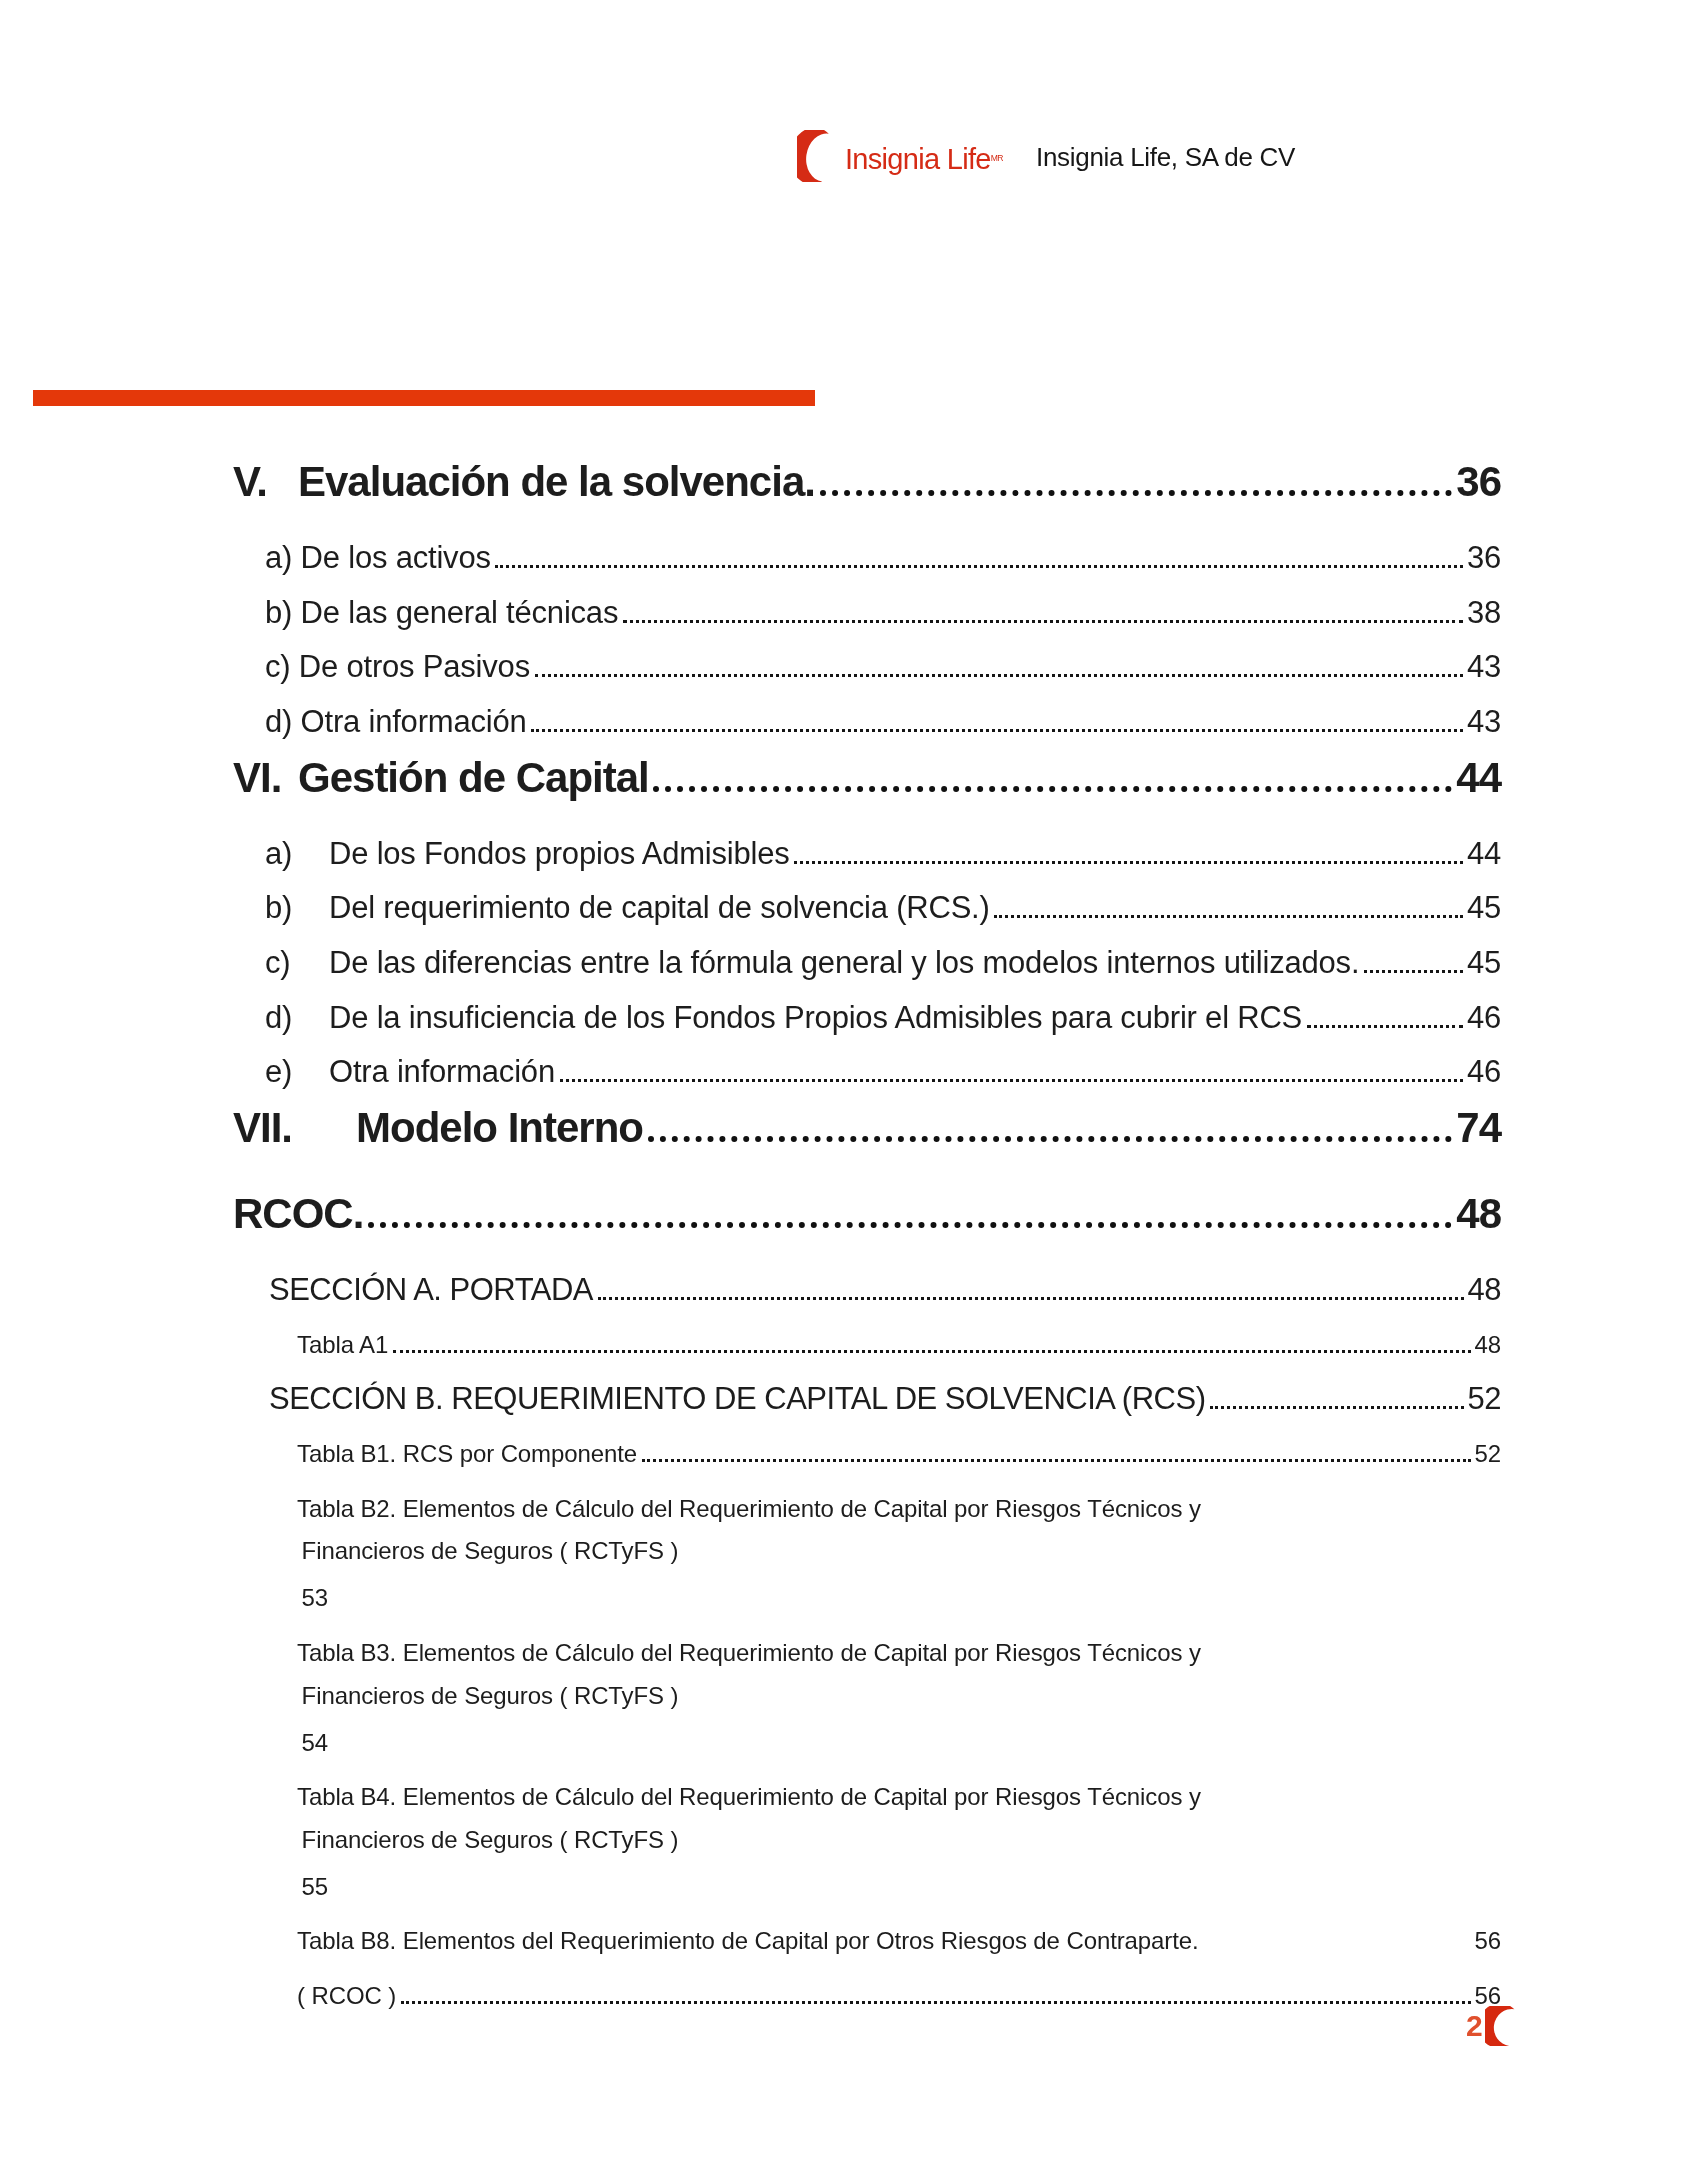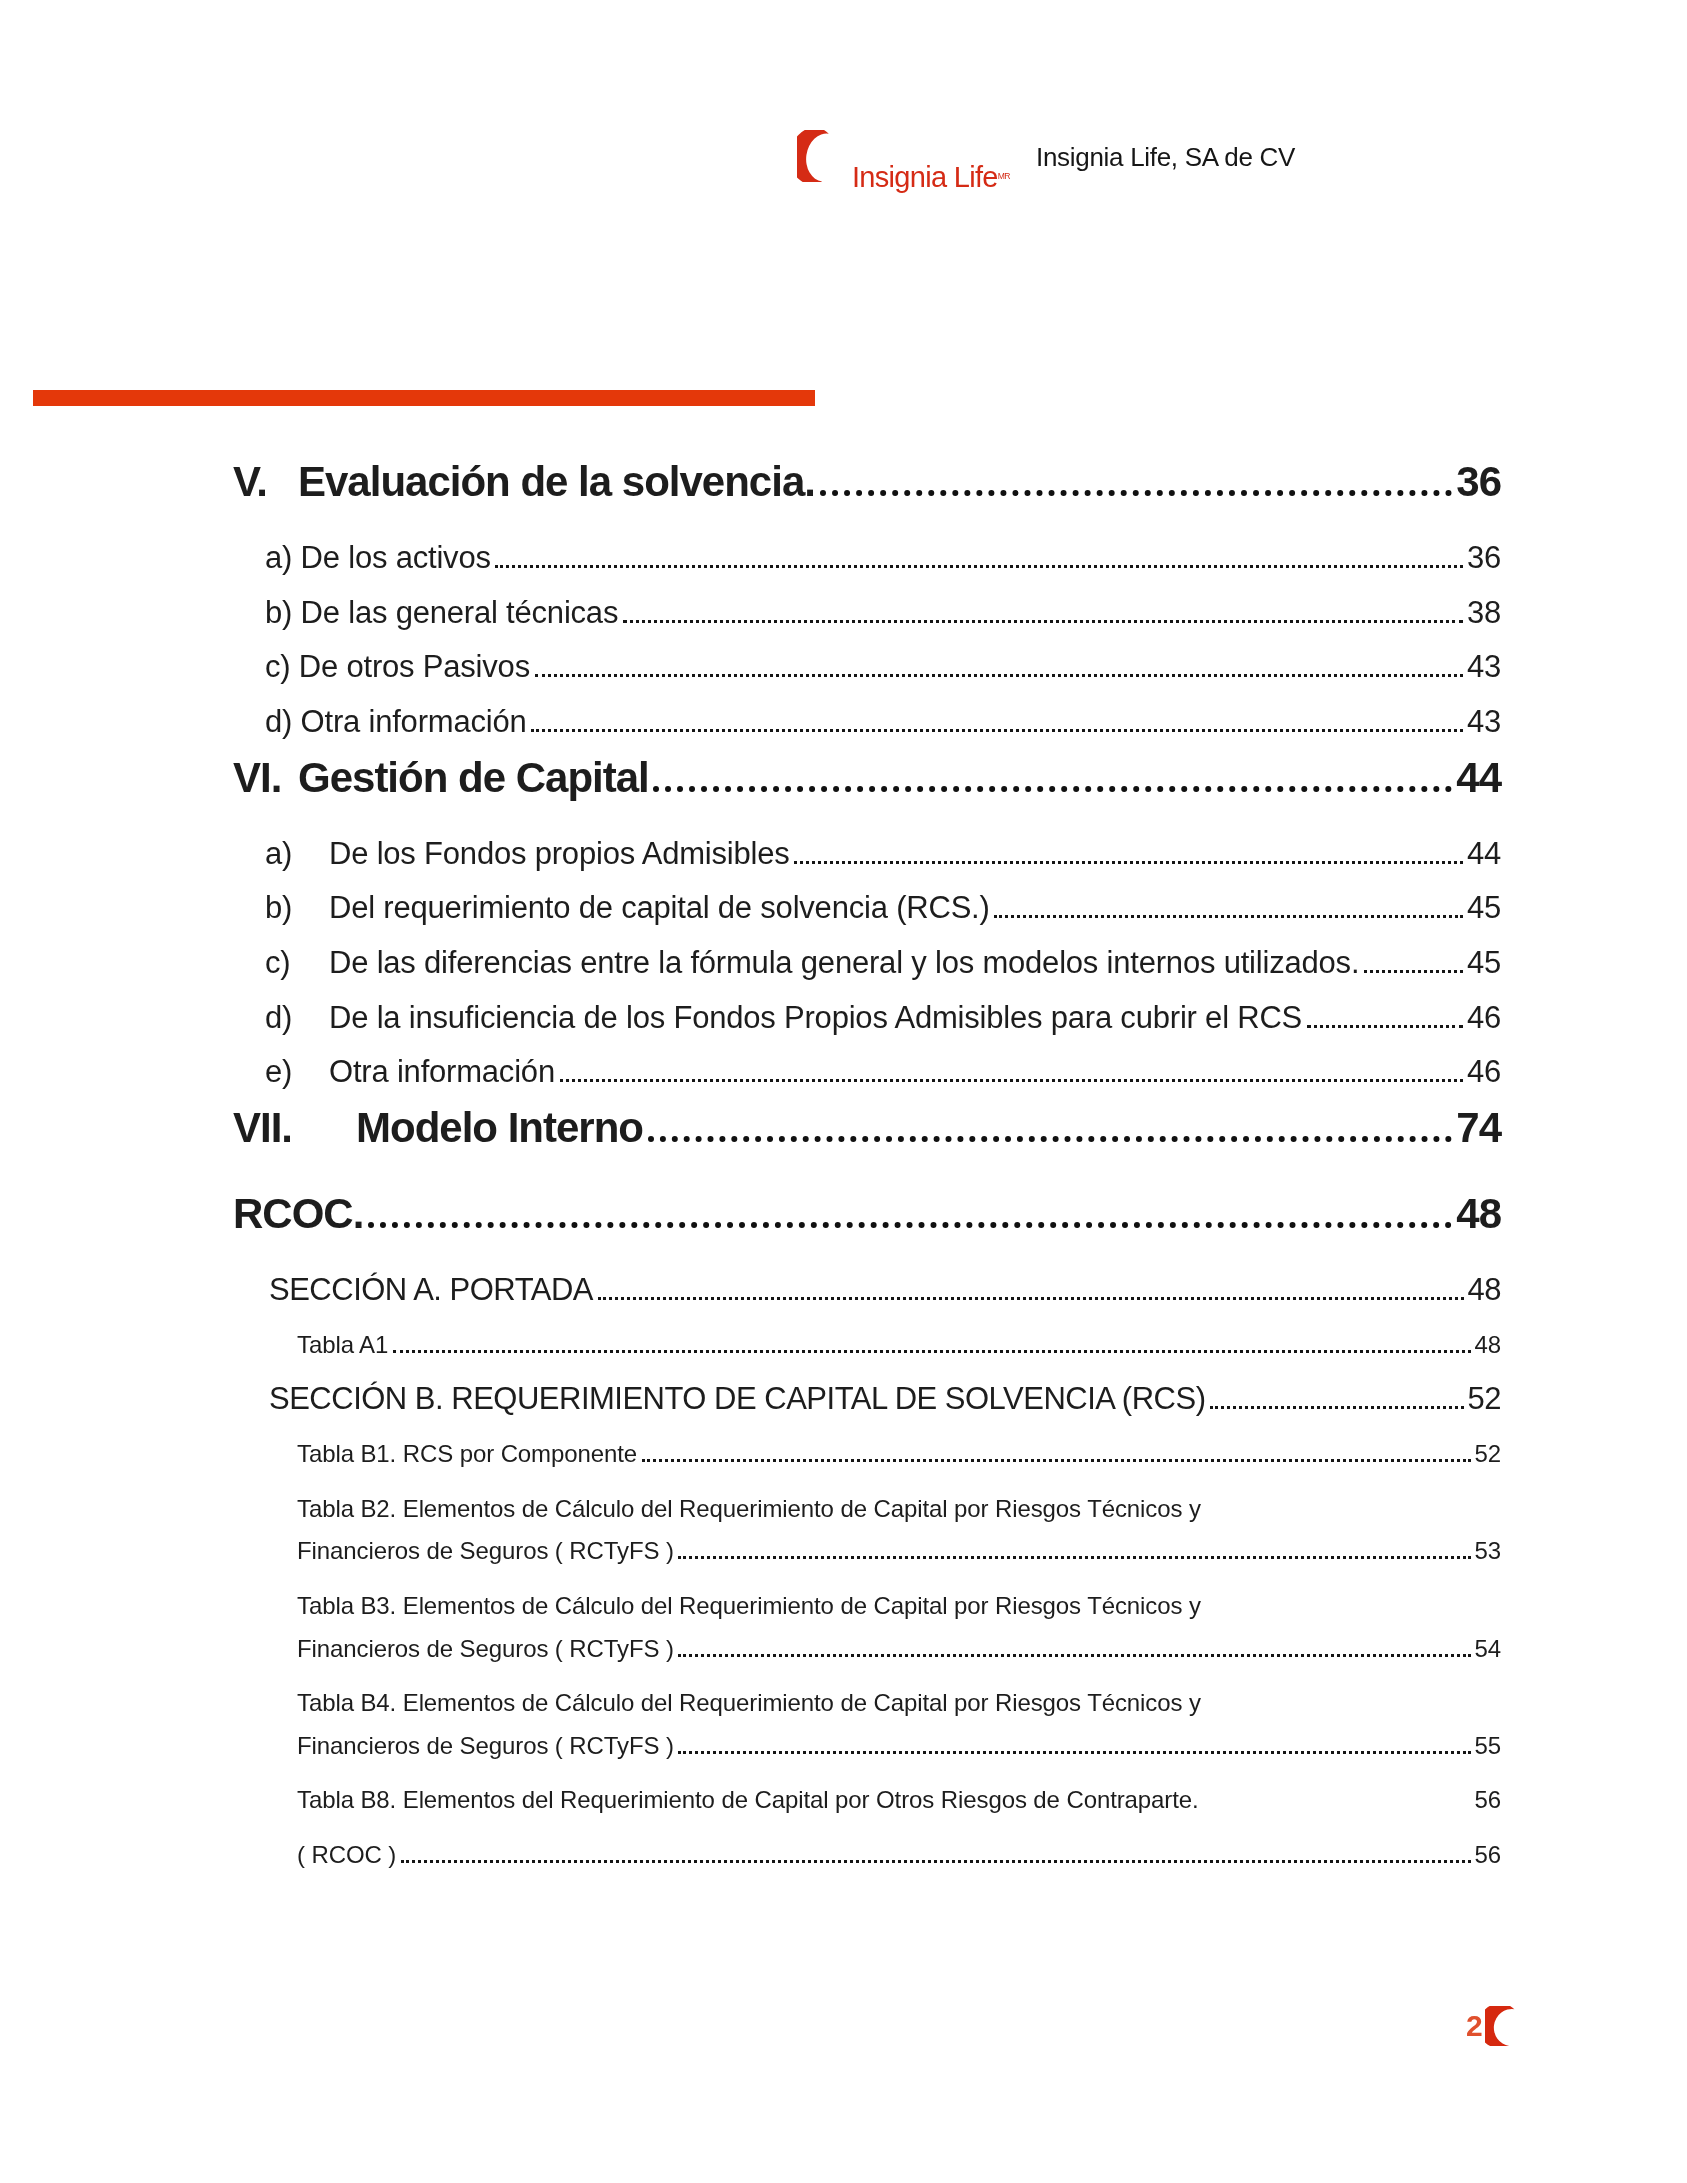--- a/index.html
+++ b/index.html
@@ -10,21 +10,21 @@
     font-family:"Liberation Sans", sans-serif;
     color:#1d1d1d;
     overflow:hidden;
   }
   
   .header{position:absolute;left:0;top:0;width:1687px;height:212px;}
   .logo{position:absolute;left:797px;top:130px;display:flex;align-items:flex-end;}
   .logo svg{width:34px;height:52px;display:block;}
   .logo-text{
     font-size:29px;letter-spacing:-0.7px;color:#d52b15;
-    margin-left:21px;line-height:40px;position:relative;top:15px;
+    margin-left:14px;line-height:52px;position:relative;top:3px;
   }
   .logo-tm{font-size:8.6px;vertical-align:top;position:relative;top:-1.3px;color:#d52b15;}
   .company{
     position:absolute;left:1024px;top:142px;
     font-size:26px;color:#161616;letter-spacing:-0.3px;margin-left:12px;
   }
   
   .divider{
     position:absolute;left:33px;top:390px;
     width:782px;height:16px;background:#e4380a;
@@ -53,21 +53,21 @@
   .h1 .num{min-width:65px;display:inline-block;}
   .h1.wide .num{min-width:123px;}
   .h1 .dots{border-bottom:6px dotted #111;margin-bottom:1.3px;}
   
   .sub{margin-left:32px;}
   .sub.tab .num{min-width:64px;display:inline-block;}
   
   .section{margin-left:36px;letter-spacing:-0.5px;}
   
   .table{margin-left:64px;font-size:24px;letter-spacing:-0.1px;}
-  .table.cont{margin-top:0.7px;}
+  .table.cont{margin-top:0.7px;flex-direction:column;}
   .table.nodots .dots{border-bottom-color:transparent;}
   
   .footer{
     position:absolute;left:1466px;top:2006px;
     display:flex;align-items:center;
   }
   .footer-num{font-size:30px;font-weight:bold;color:#e0502d;margin-right:2px;}
   .footer svg{width:32px;height:40px;display:block;}
 </style>
 </head>

